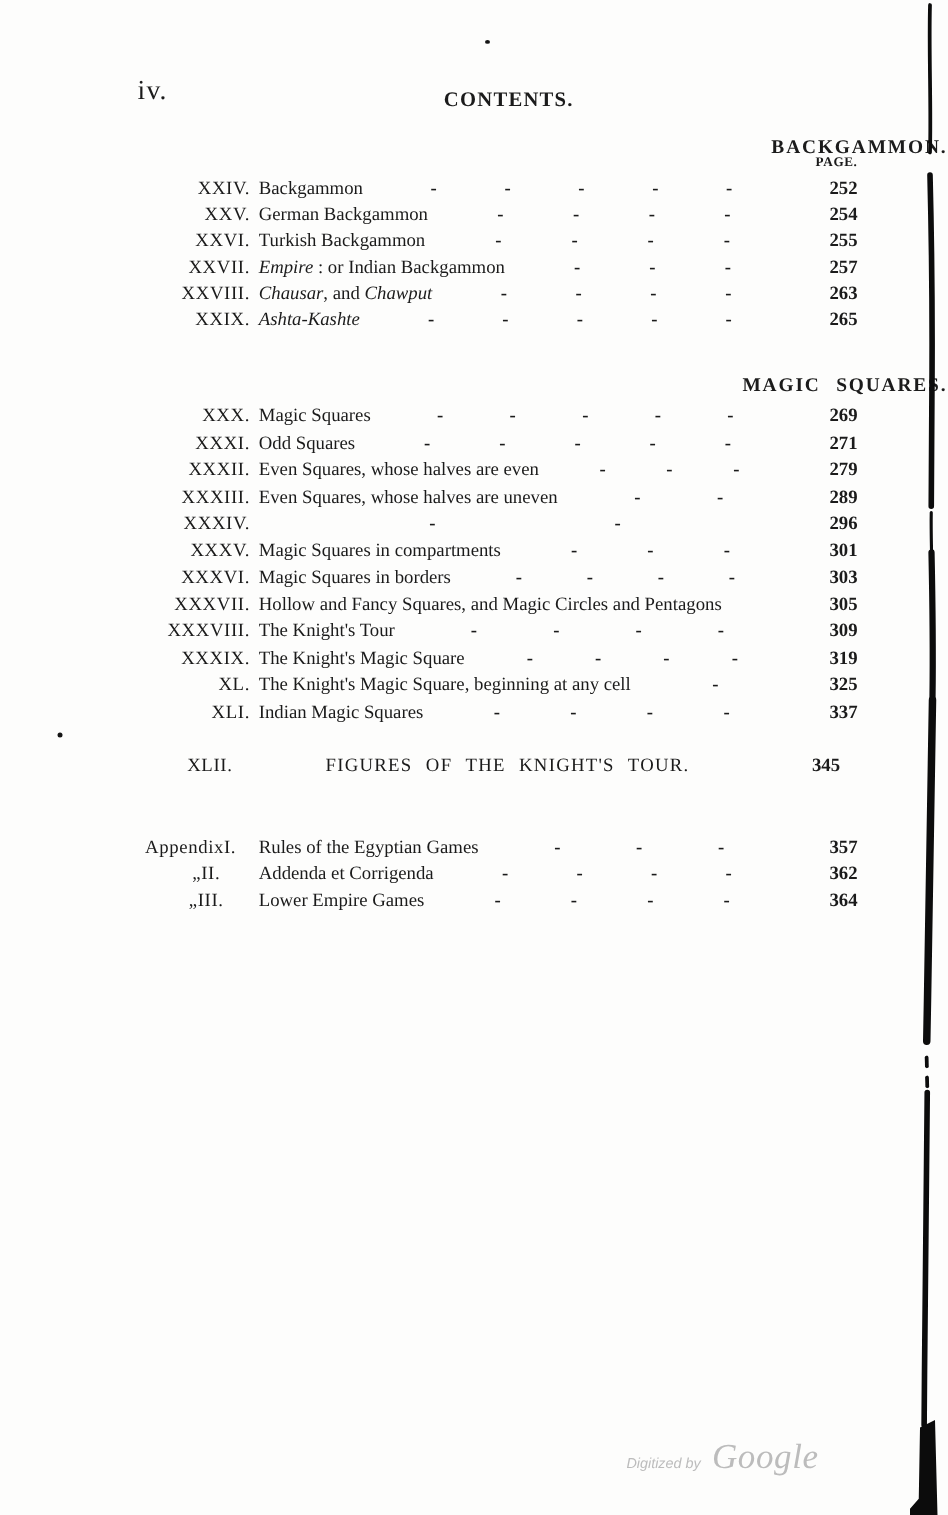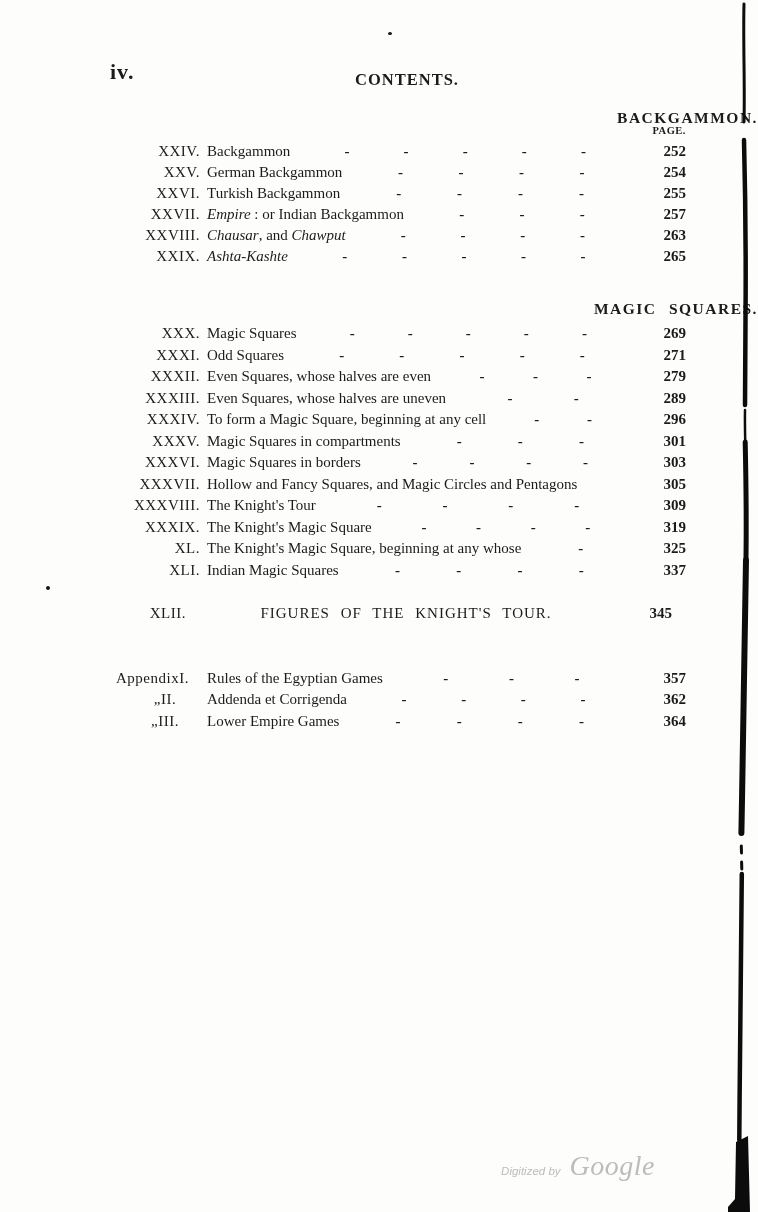--- a/index.html
+++ b/index.html
@@ -14,21 +14,21 @@
     width: 758px; height: 1212px;
     background: var(--paper);
     color: var(--ink);
     font-family: "Liberation Serif", serif;
     position: relative;
     overflow: hidden;
   }
 
   .folio {
     position: absolute; left: 110px; top: 59px;
-    font-size: 22px; font-weight: 700; letter-spacing: 1px;
+    font-size: 22px; font-weight: 400; letter-spacing: 1px;
   }
   .main-title {
     position: absolute; left: 56px; top: 70px; width: 702px;
     text-align: center; font-size: 16.5px; font-weight: 700; letter-spacing: 1px;
   }
   .section-heading {
     position: absolute; left: 56px; width: 702px;
     text-align: right; font-weight: 700; font-size: 15.5px; letter-spacing: 1.5px;
   }
   #heading-1 { top: 109px; }
@@ -203,21 +203,20 @@
       <span class="num">XXXIII.</span>
       <span class="title"><span>Even Squares, whose halves are uneven</span></span>
       <span class="leader">
         <span>-</span>
         <span>-</span>
       </span>
       <span class="pg">289</span>
     </div>
     <div class="toc-row">
       <span class="num">XXXIV.</span>
-      <span class="title"><span>To form a Magic Square, beginning at any cell</span></span>
       <span class="leader">
         <span>-</span>
         <span>-</span>
       </span>
       <span class="pg">296</span>
     </div>
     <div class="toc-row">
       <span class="num">XXXV.</span>
       <span class="title"><span>Magic Squares in compartments</span></span>
       <span class="leader">
@@ -261,21 +260,21 @@
       <span class="leader">
         <span>-</span>
         <span>-</span>
         <span>-</span>
         <span>-</span>
       </span>
       <span class="pg">319</span>
     </div>
     <div class="toc-row">
       <span class="num">XL.</span>
-      <span class="title"><span>The Knight's Magic Square, beginning at any whose</span></span>
+      <span class="title"><span>The Knight's Magic Square, beginning at any cell</span></span>
       <span class="leader">
         <span>-</span>
       </span>
       <span class="pg">325</span>
     </div>
     <div class="toc-row">
       <span class="num">XLI.</span>
       <span class="title"><span>Indian Magic Squares</span></span>
       <span class="leader">
         <span>-</span>

